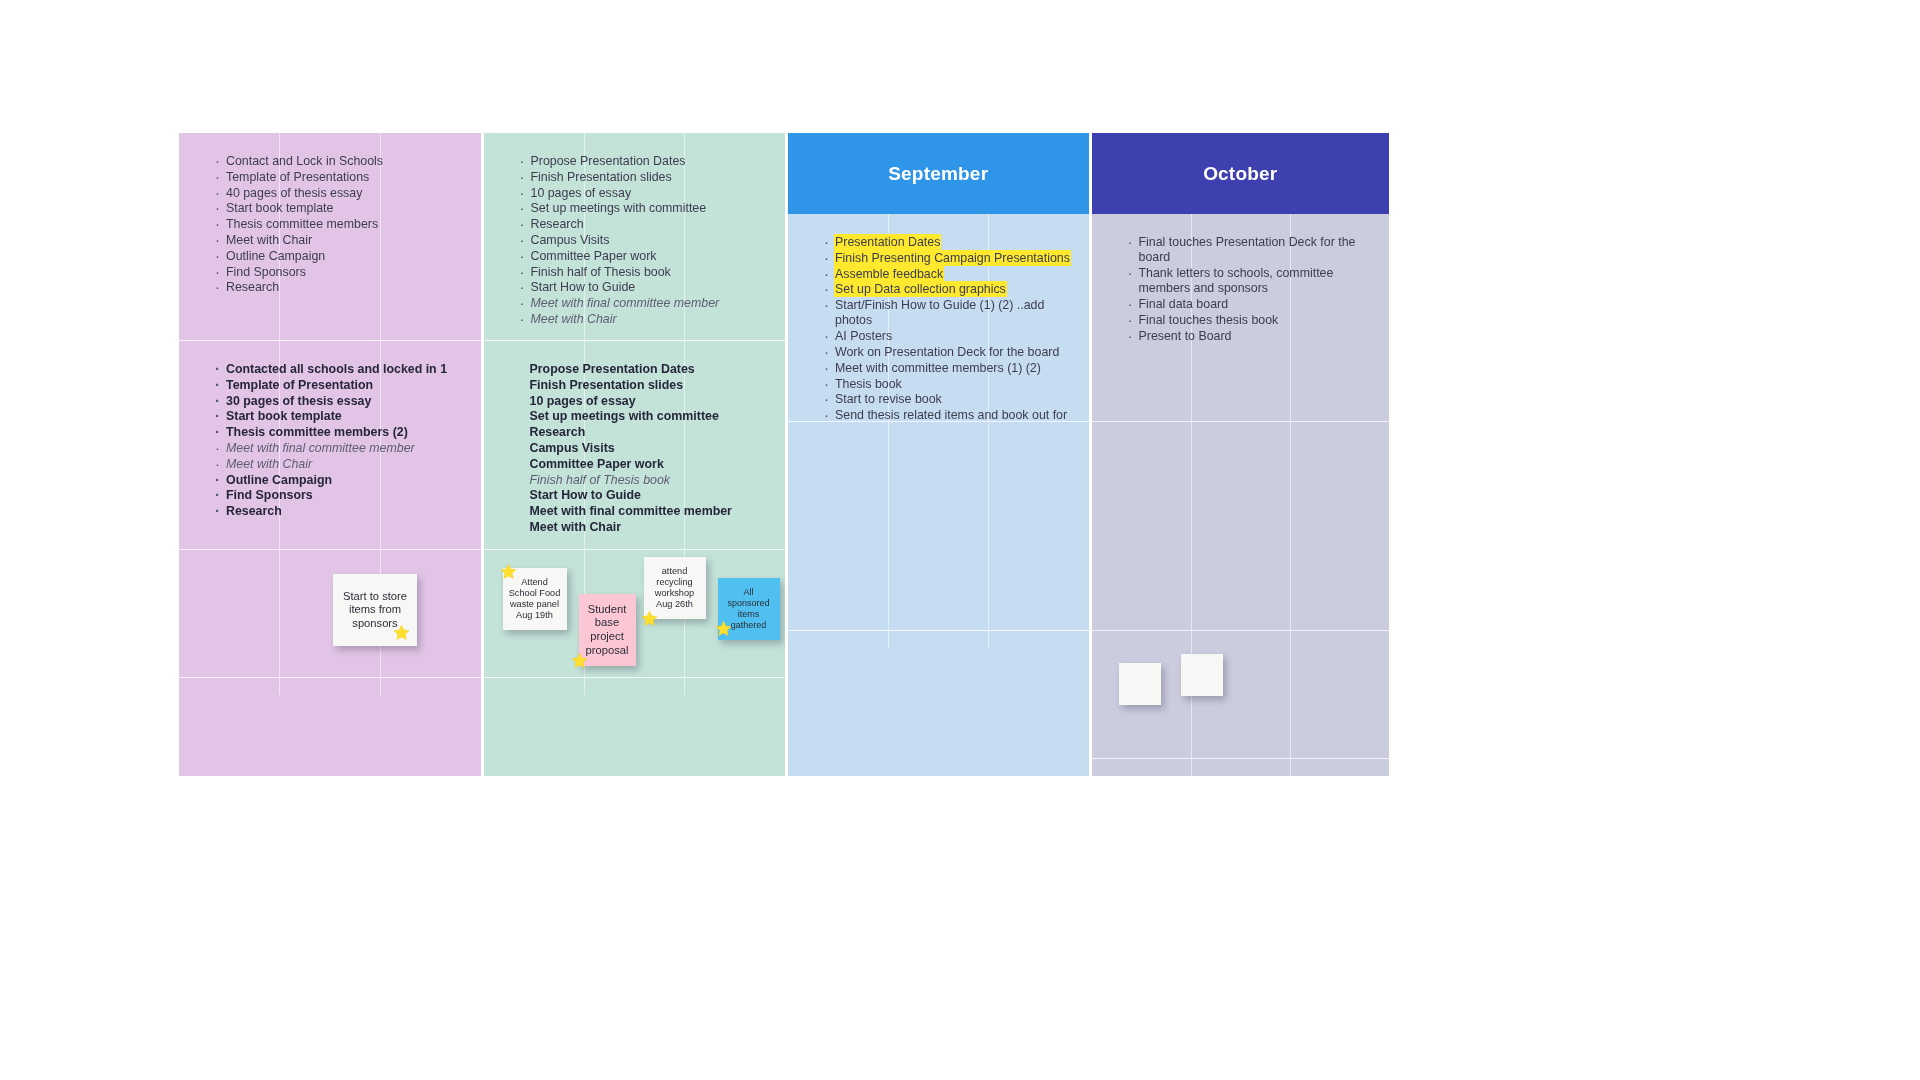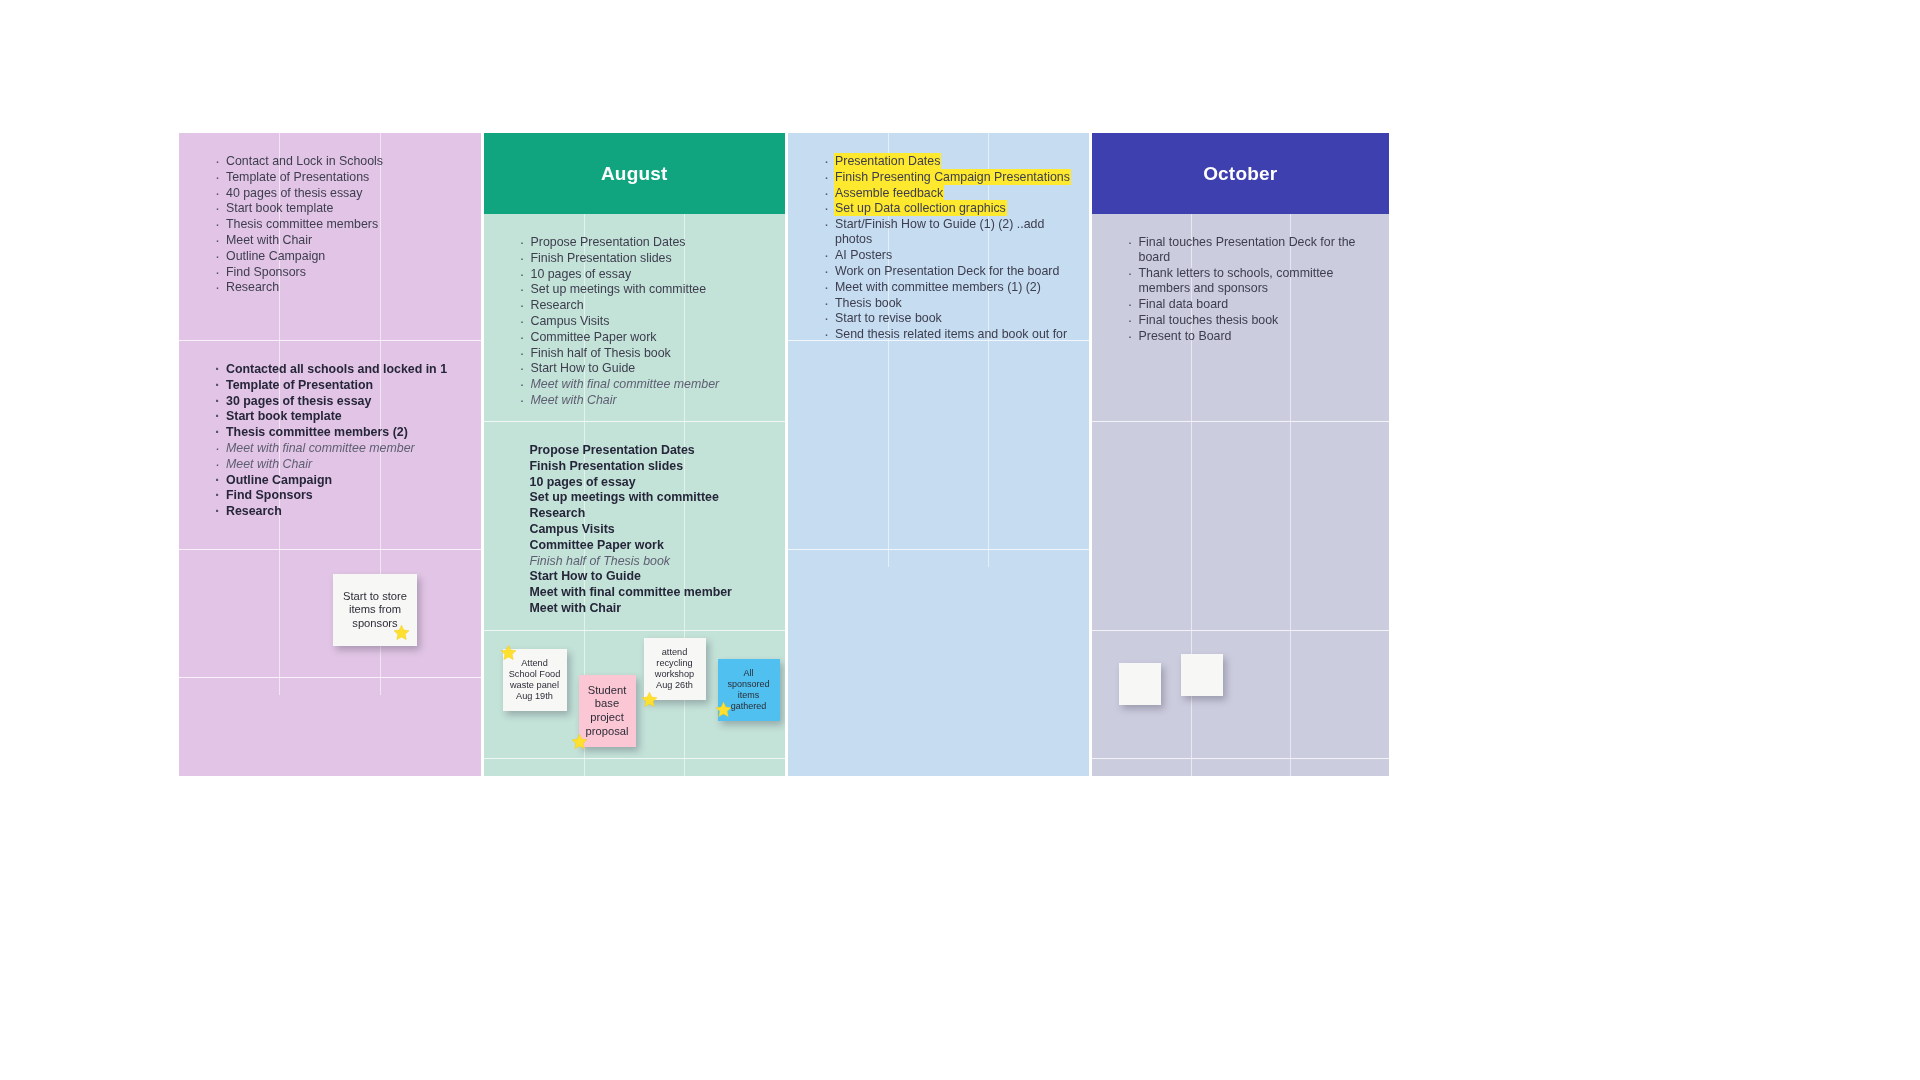--- a/index.html
+++ b/index.html
@@ -206,23 +206,20 @@
         </div>
         <div class="row row-4">
           <div class="subgrid">
             <i class="a"></i>
             <i class="b"></i>
           </div>
         </div>
       </div>
     </div>
     <div class="month-col col-august">
-      <div class="col-header bold" style="background: rgb(16, 165, 127);">
-        <span>August</span>
-      </div>
       <div class="col-body" style="background: rgb(195, 226, 216);">
         <div class="row row-1">
           <div class="subgrid">
             <i class="a"></i>
             <i class="b"></i>
           </div>
           <ul class="tasks">
             <li><span class="t">Propose Presentation Dates</span></li>
             <li><span class="t">Finish Presentation slides</span></li>
             <li><span class="t">10 pages of essay</span></li>
@@ -295,20 +292,23 @@
         </div>
         <div class="row row-4">
           <div class="subgrid">
             <i class="a"></i>
             <i class="b"></i>
           </div>
         </div>
       </div>
     </div>
     <div class="month-col col-september">
+      <div class="col-header bold" style="background: rgb(47, 149, 232);">
+        <span>September</span>
+      </div>
       <div class="col-body" style="background: rgb(197, 220, 241);">
         <div class="row row-1">
           <div class="subgrid">
             <i class="a"></i>
             <i class="b"></i>
           </div>
           <ul class="tasks">
             <li class="hl"><span class="t">Presentation Dates</span></li>
             <li class="hl"><span class="t">Finish Presenting Campaign Presentations</span></li>
             <li class="hl"><span class="t">Assemble feedback</span></li>

